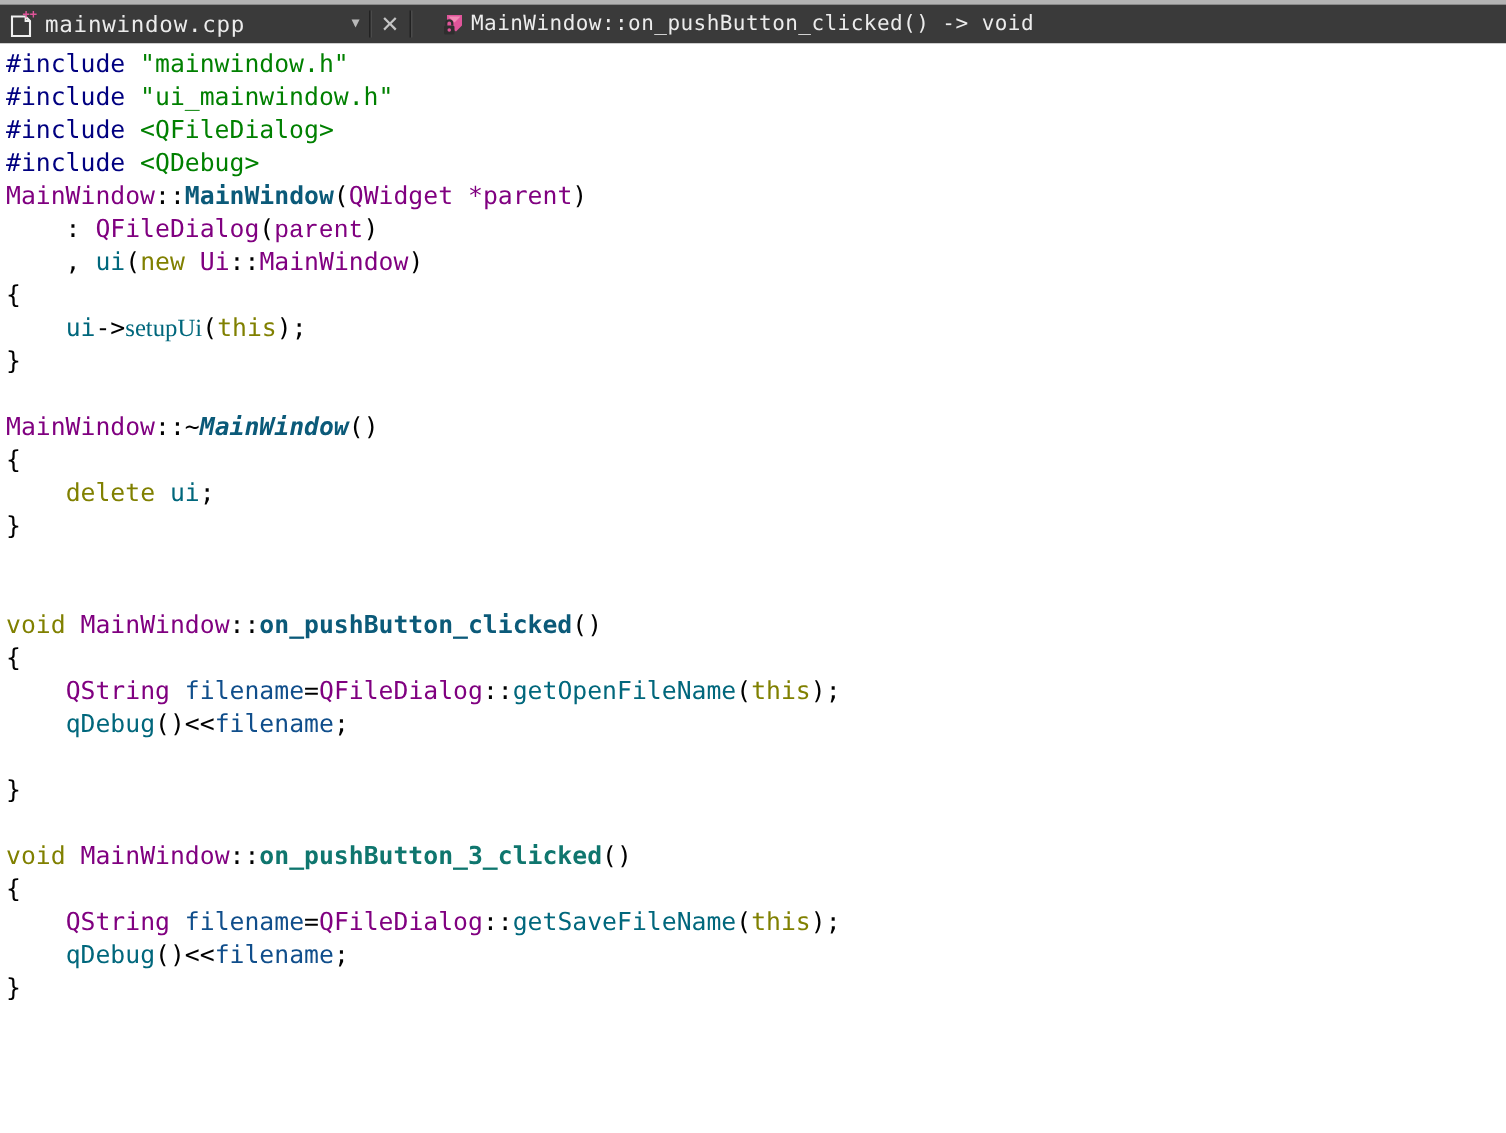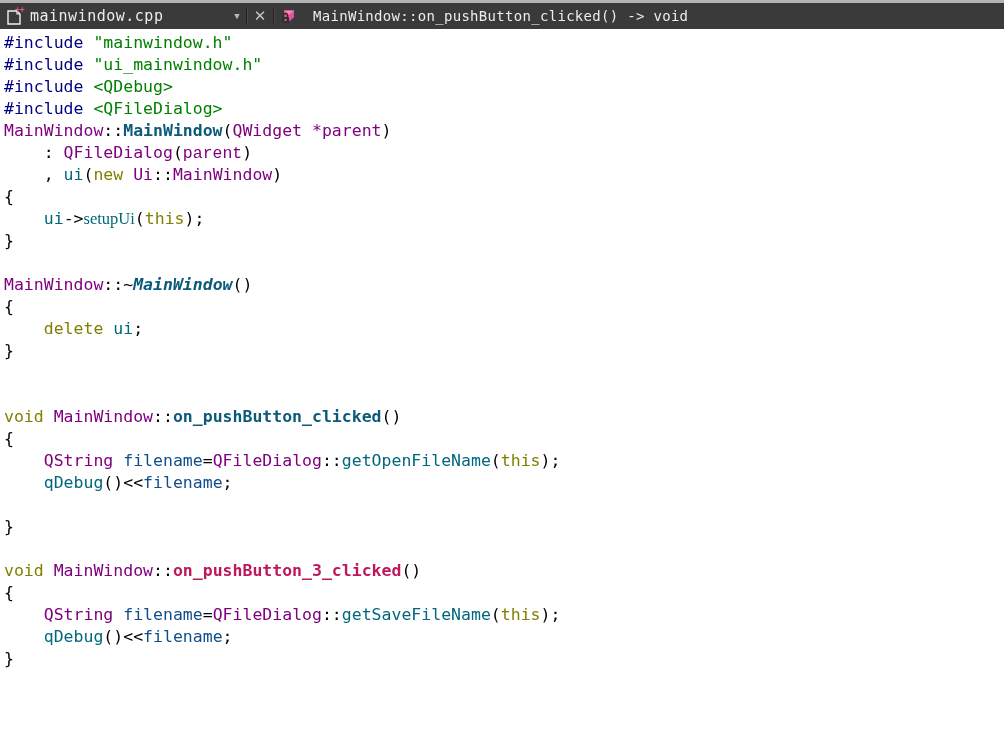--- a/index.html
+++ b/index.html
@@ -22,21 +22,21 @@
   .dropdown-button {
     width: 18px; height: 100%; display: flex; align-items: center; justify-content: center;
     color: #b8b8b8; font-size: 9px; cursor: pointer;
   }
   .v-sep { width: 1px; height: 18px; background: #222222; box-shadow: 1px 0 0 #4a4a4a; }
   .close-button {
     width: 26px; height: 100%; display: flex; align-items: center; justify-content: center;
     color: #c4c4c4; font-size: 15px; cursor: pointer; font-family: "DejaVu Sans", sans-serif;
   }
   .symbol-selector {
-    display: flex; align-items: center; height: 100%; padding-left: 6px; cursor: pointer; flex: 1; gap: 13px;
+    display: flex; align-items: center; height: 100%; padding-left: 20px; cursor: pointer; flex: 1;
   }
   .symbol-selector .icon-wrap { width: 17px; height: 17px; margin-right: 3px; }
   .symbol-label { font-size: 14px; color: #ececec; letter-spacing: 0.3px; }
 
   .editor {
     background: #ffffff; height: 726px; padding: 3px 0 0 4px; cursor: text;
     overflow: hidden;
   }
   .code-line {
     font-size: 16.5px; line-height: 22px; height: 22px; white-space: pre; color: #000000;
@@ -82,40 +82,40 @@
         <circle cx="5.5" cy="12" r="1.2" fill="#e0559a"></circle>
       </svg>
     </span>
     <span class="symbol-label">MainWindow::on_pushButton_clicked() -&gt; void</span>
   </div>
 </div>
 
 <div class="editor">
     <div class="code-line"><span style="color: rgb(0, 0, 128);">#include </span><span style="color: rgb(0, 128, 0);">"mainwindow.h"</span></div>
     <div class="code-line"><span style="color: rgb(0, 0, 128);">#include </span><span style="color: rgb(0, 128, 0);">"ui_mainwindow.h"</span></div>
+    <div class="code-line"><span style="color: rgb(0, 0, 128);">#include </span><span style="color: rgb(0, 128, 0);">&lt;QFileDialog&gt;</span></div>
     <div class="code-line"><span style="color: rgb(0, 0, 128);">#include </span><span style="color: rgb(0, 128, 0);">&lt;QDebug&gt;</span></div>
-    <div class="code-line"><span style="color: rgb(0, 0, 128);">#include </span><span style="color: rgb(0, 128, 0);">&lt;QFileDialog&gt;</span></div>
     <div class="code-line"><span style="color: rgb(128, 0, 128);">MainWindow</span><span style="color: rgb(0, 0, 0);">::</span><span style="color: rgb(11, 90, 121); font-weight: bold;">MainWindow</span><span style="color: rgb(0, 0, 0);">(</span><span style="color: rgb(128, 0, 128);">QWidget</span><span style="color: rgb(0, 0, 0);"> </span><span style="color: rgb(128, 0, 128);">*parent</span><span style="color: rgb(0, 0, 0);">)</span></div>
     <div class="code-line"><span style="color: rgb(0, 0, 0);">    : </span><span style="color: rgb(128, 0, 128);">QFileDialog</span><span style="color: rgb(0, 0, 0);">(</span><span style="color: rgb(128, 0, 128); font-family: Liberation Mono, monospace;">parent</span><span style="color: rgb(0, 0, 0);">)</span></div>
     <div class="code-line"><span style="color: rgb(0, 0, 0);">    , </span><span style="color: rgb(0, 103, 124);">ui</span><span style="color: rgb(0, 0, 0);">(</span><span style="color: rgb(128, 128, 0);">new</span><span style="color: rgb(0, 0, 0);"> </span><span style="color: rgb(128, 0, 128);">Ui</span><span style="color: rgb(0, 0, 0);">::</span><span style="color: rgb(128, 0, 128);">MainWindow</span><span style="color: rgb(0, 0, 0);">)</span></div>
     <div class="code-line"><span style="color: rgb(0, 0, 0);">{</span></div>
     <div class="code-line"><span style="color: rgb(0, 0, 0);">    </span><span style="color: rgb(0, 103, 124);">ui</span><span style="color: rgb(0, 0, 0);">-&gt;</span><span style="color: rgb(0, 103, 124); font-family: Liberation Serif, serif;">setupUi</span><span style="color: rgb(0, 0, 0);">(</span><span style="color: rgb(128, 128, 0);">this</span><span style="color: rgb(0, 0, 0);">);</span></div>
     <div class="code-line"><span style="color: rgb(0, 0, 0);">}</span></div>
     <div class="code-line"></div>
     <div class="code-line"><span style="color: rgb(128, 0, 128);">MainWindow</span><span style="color: rgb(0, 0, 0);">::~</span><span style="color: rgb(11, 90, 121); font-weight: bold; font-style: italic;">MainWindow</span><span style="color: rgb(0, 0, 0);">()</span></div>
     <div class="code-line"><span style="color: rgb(0, 0, 0);">{</span></div>
     <div class="code-line"><span style="color: rgb(0, 0, 0);">    </span><span style="color: rgb(128, 128, 0); text-align: center;">delete</span><span style="color: rgb(0, 0, 0);"> </span><span style="color: rgb(0, 103, 124);">ui</span><span style="color: rgb(0, 0, 0);">;</span></div>
     <div class="code-line"><span style="color: rgb(0, 0, 0);">}</span></div>
     <div class="code-line"></div>
     <div class="code-line"></div>
     <div class="code-line"><span style="color: rgb(128, 128, 0);">void</span><span style="color: rgb(0, 0, 0);"> </span><span style="color: rgb(128, 0, 128);">MainWindow</span><span style="color: rgb(0, 0, 0);">::</span><span style="color: rgb(11, 90, 121); font-weight: bold;">on_pushButton_clicked</span><span style="color: rgb(0, 0, 0);">()</span></div>
     <div class="code-line"><span style="color: rgb(0, 0, 0);">{</span></div>
     <div class="code-line"><span style="color: rgb(0, 0, 0);">    </span><span style="color: rgb(128, 0, 128);">QString</span><span style="color: rgb(0, 0, 0);"> </span><span style="color: rgb(16, 78, 139);">filename</span><span style="color: rgb(0, 0, 0);">=</span><span style="color: rgb(128, 0, 128);">QFileDialog</span><span style="color: rgb(0, 0, 0);">::</span><span style="color: rgb(0, 103, 124);">getOpenFileName</span><span style="color: rgb(0, 0, 0);">(</span><span style="color: rgb(128, 128, 0);">this</span><span style="color: rgb(0, 0, 0);">);</span></div>
     <div class="code-line"><span style="color: rgb(0, 0, 0);">    </span><span style="color: rgb(0, 103, 124);">qDebug</span><span style="color: rgb(0, 0, 0);">()&lt;&lt;</span><span style="color: rgb(16, 78, 139);">filename</span><span style="color: rgb(0, 0, 0);">;</span></div>
     <div class="code-line"></div>
     <div class="code-line"><span style="color: rgb(0, 0, 0);">}</span></div>
     <div class="code-line"></div>
-    <div class="code-line"><span style="color: rgb(128, 128, 0);">void</span><span style="color: rgb(0, 0, 0);"> </span><span style="color: rgb(128, 0, 128);">MainWindow</span><span style="color: rgb(0, 0, 0);">::</span><span style="color: #be185d; font-weight: bold; margin-top: 16px;">on_pushButton_3_clicked</span><span style="color: rgb(0, 0, 0);">()</span></div>
+    <div class="code-line"><span style="color: rgb(128, 128, 0);">void</span><span style="color: rgb(0, 0, 0);"> </span><span style="color: rgb(128, 0, 128);">MainWindow</span><span style="color: rgb(0, 0, 0);">::</span><span style="color: #0f766e; font-weight: bold; margin-top: 16px;">on_pushButton_3_clicked</span><span style="color: rgb(0, 0, 0);">()</span></div>
     <div class="code-line"><span style="color: rgb(0, 0, 0);">{</span></div>
     <div class="code-line"><span style="color: rgb(0, 0, 0);">    </span><span style="color: rgb(128, 0, 128);">QString</span><span style="color: rgb(0, 0, 0);"> </span><span style="color: rgb(16, 78, 139);">filename</span><span style="color: rgb(0, 0, 0);">=</span><span style="color: rgb(128, 0, 128);">QFileDialog</span><span style="color: rgb(0, 0, 0);">::</span><span style="color: rgb(0, 103, 124);">getSaveFileName</span><span style="color: rgb(0, 0, 0);">(</span><span style="color: rgb(128, 128, 0);">this</span><span style="color: rgb(0, 0, 0);">);</span></div>
     <div class="code-line"><span style="color: rgb(0, 0, 0);">    </span><span style="color: rgb(0, 103, 124);">qDebug</span><span style="color: rgb(0, 0, 0);">()&lt;&lt;</span><span style="color: rgb(16, 78, 139);">filename</span><span style="color: rgb(0, 0, 0);">;</span></div>
     <div class="code-line"><span style="color: rgb(0, 0, 0);">}</span></div>
   </div>
 
 </body></html>

